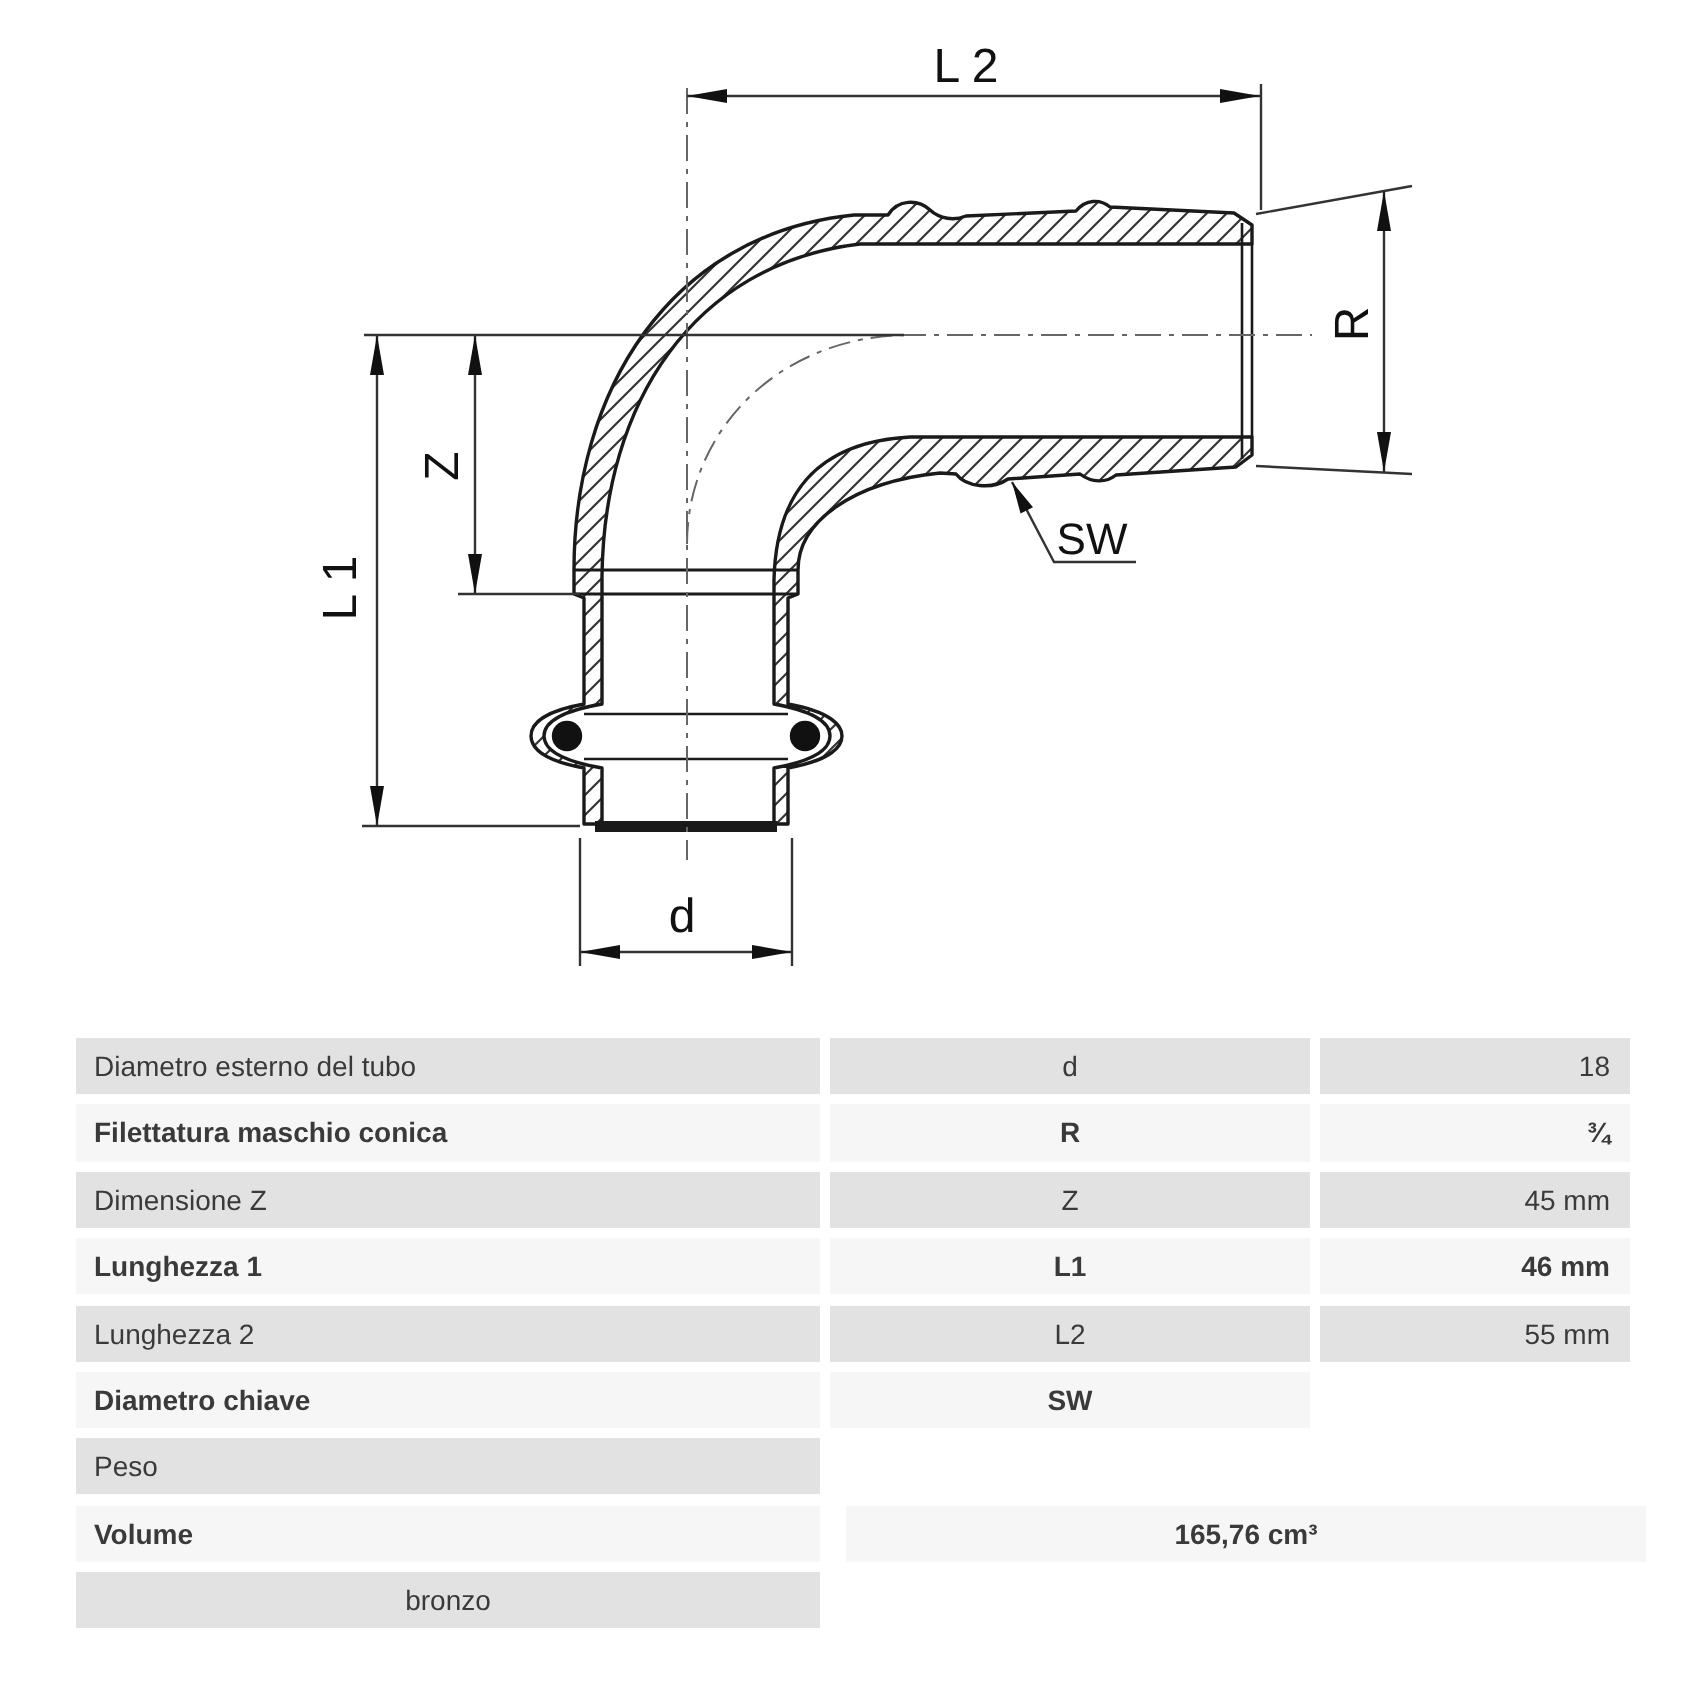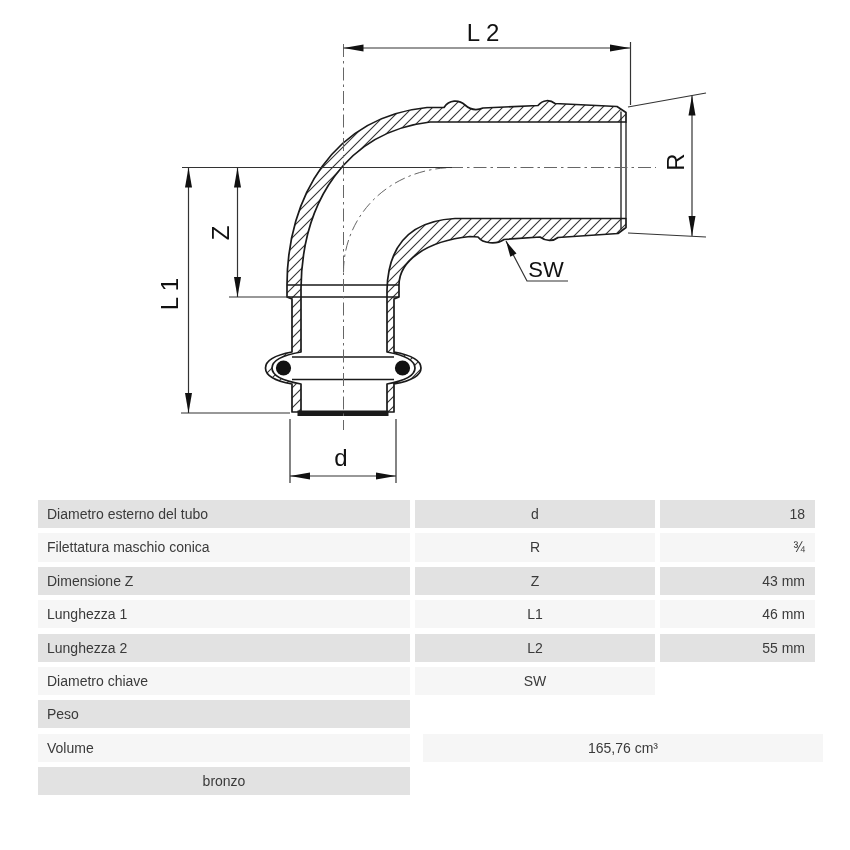--- a/index.html
+++ b/index.html
@@ -5,27 +5,27 @@
   html,body{margin:0;padding:0;}
   body{
     width:850px;height:850px;background:#ffffff;
     font-family:"Liberation Sans", sans-serif;
     position:relative;overflow:hidden;
   }
   #drawing{position:absolute;left:0;top:0;}
   .dim-label{font-family:"Liberation Sans",sans-serif;font-size:24px;fill:#111;}
   .dim-label-sm{font-family:"Liberation Sans",sans-serif;font-size:22px;fill:#111;}
 
-  .spec-table{position:absolute;left:38px;top:500px;width:777px;}
+  .spec-table{position:absolute;left:38px;top:519px;width:777px;}
   .trow{display:grid;grid-template-columns:372px 240px 155px;column-gap:5px;
         height:28.2px;margin-bottom:5.2px;}
   .trow.merged{grid-template-columns:372px 400px;gap:13px;}
   .trow > div{display:flex;align-items:center;font-size:14px;color:#3a3a3a;}
   .trow.dark > div{background:#e2e2e2;}
-  .trow.light > div{background:#f6f6f6;}
+  .trow.light > div{background:#f6f6f6;font-weight:bold;}
   .c1{padding-left:9px;justify-content:flex-start;}
   .c2{justify-content:center;}
   .c3{justify-content:flex-end;padding-right:10px;}
   .cm{justify-content:center;}
 </style>
 </head>
 <body>
 
 <svg id="drawing" width="850" height="505" viewBox="0 0 850 505" xmlns="http://www.w3.org/2000/svg">
   <defs>
@@ -133,21 +133,21 @@
     <div class="c3">18</div>
   </div>
   <div class="trow light">
     <div class="c1">Filettatura maschio conica</div>
     <div class="c2">R</div>
     <div class="c3">¾</div>
   </div>
   <div class="trow dark">
     <div class="c1">Dimensione Z</div>
     <div class="c2">Z</div>
-    <div class="c3">43 mm</div>
+    <div class="c3">45 mm</div>
   </div>
   <div class="trow light">
     <div class="c1">Lunghezza 1</div>
     <div class="c2">L1</div>
     <div class="c3">46 mm</div>
   </div>
   <div class="trow dark">
     <div class="c1">Lunghezza 2</div>
     <div class="c2">L2</div>
     <div class="c3">55 mm</div>

